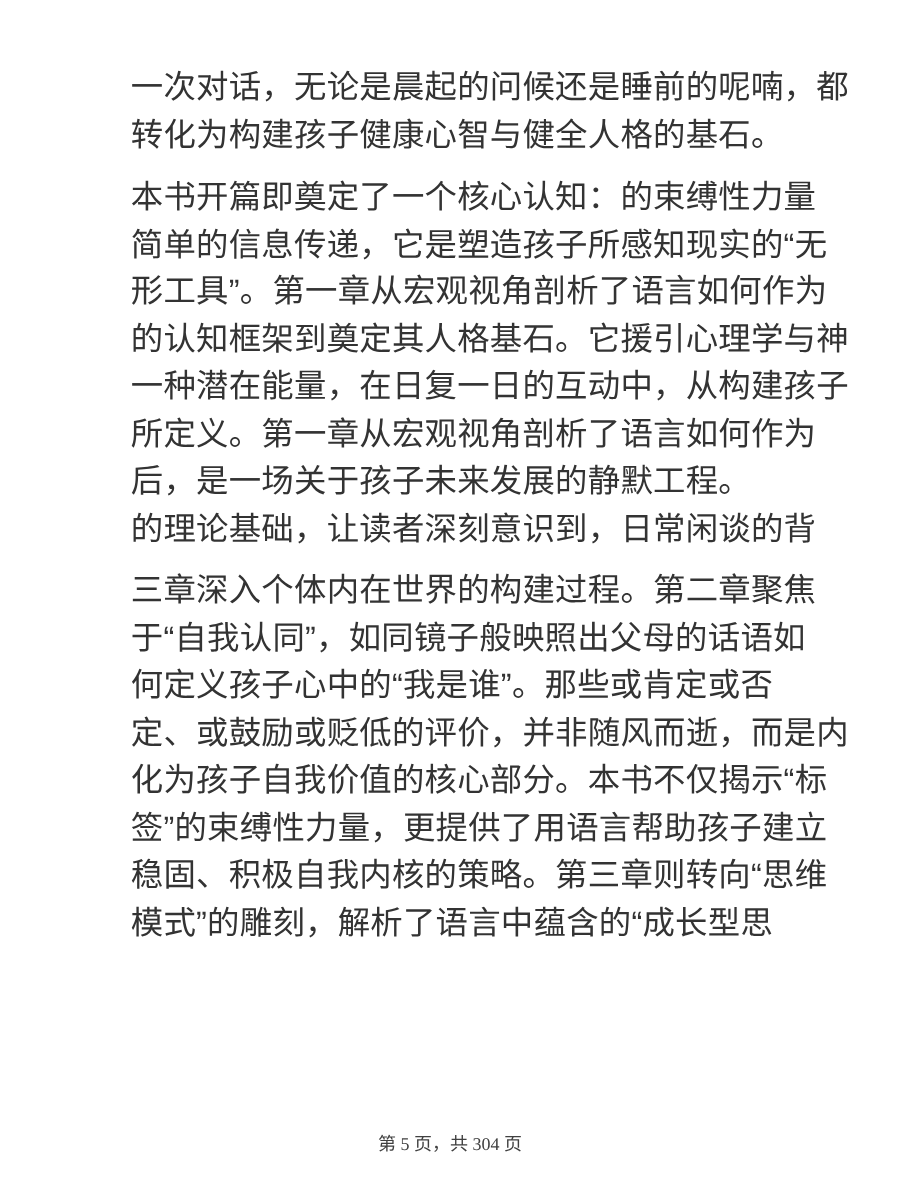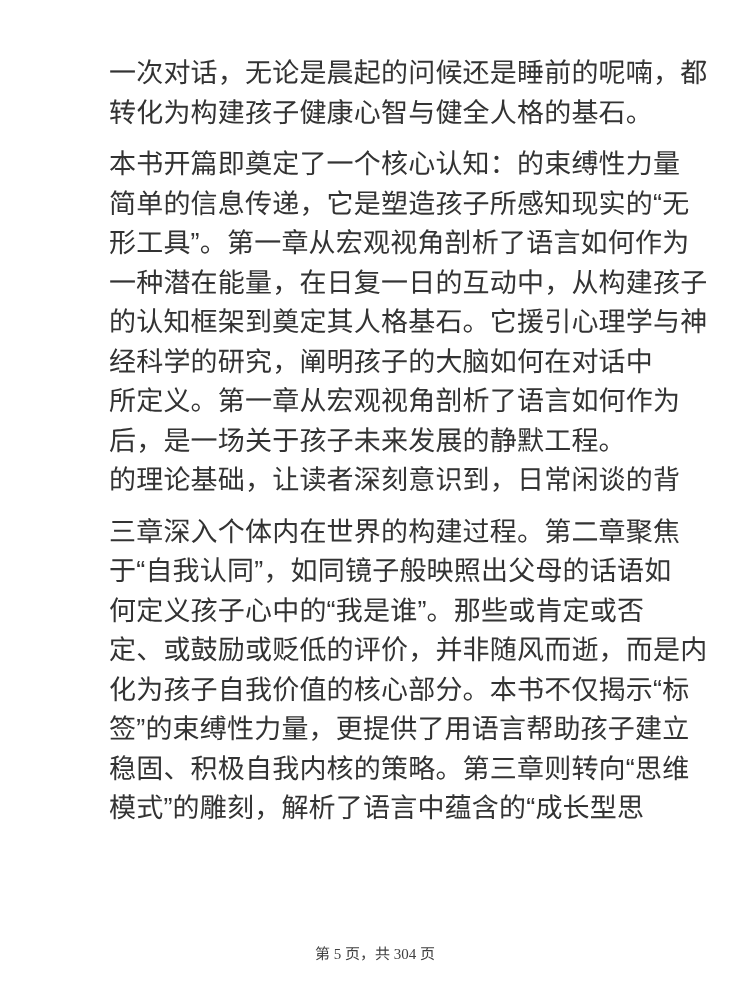--- a/index.html
+++ b/index.html
@@ -61,23 +61,22 @@
 
     <div class="paragraph">
       <div class="line">一次对话，无论是晨起的问候还是睡前的呢喃，都</div>
       <div class="line">转化为构建孩子健康心智与健全人格的基石。</div>
     </div>
 
     <div class="paragraph">
       <div class="line">本书开篇即奠定了一个核心认知：的束缚性力量</div>
       <div class="line">简单的信息传递，它是塑造孩子所感知现实的“无</div>
       <div class="line">形工具”。第一章从宏观视角剖析了语言如何作为</div>
+      <div class="line">的认知框架到奠定其人格基石。它援引心理学与神</div>
       <div class="line">一种潜在能量，在日复一日的互动中，从构建孩子</div>
-      <div class="line">的认知框架到奠定其人格基石。它援引心理学与神</div>
-      <div class="line">经科学的研究，阐明孩子的大脑如何在对话中</div>
       <div class="line">所定义。第一章从宏观视角剖析了语言如何作为</div>
       <div class="line">后，是一场关于孩子未来发展的静默工程。</div>
       <div class="line">的理论基础，让读者深刻意识到，日常闲谈的背</div>
     </div>
 
     <div class="paragraph">
       <div class="line">三章深入个体内在世界的构建过程。第二章聚焦</div>
       <div class="line">于“自我认同”，如同镜子般映照出父母的话语如</div>
       <div class="line">何定义孩子心中的“我是谁”。那些或肯定或否</div>
       <div class="line">定、或鼓励或贬低的评价，并非随风而逝，而是内</div>

